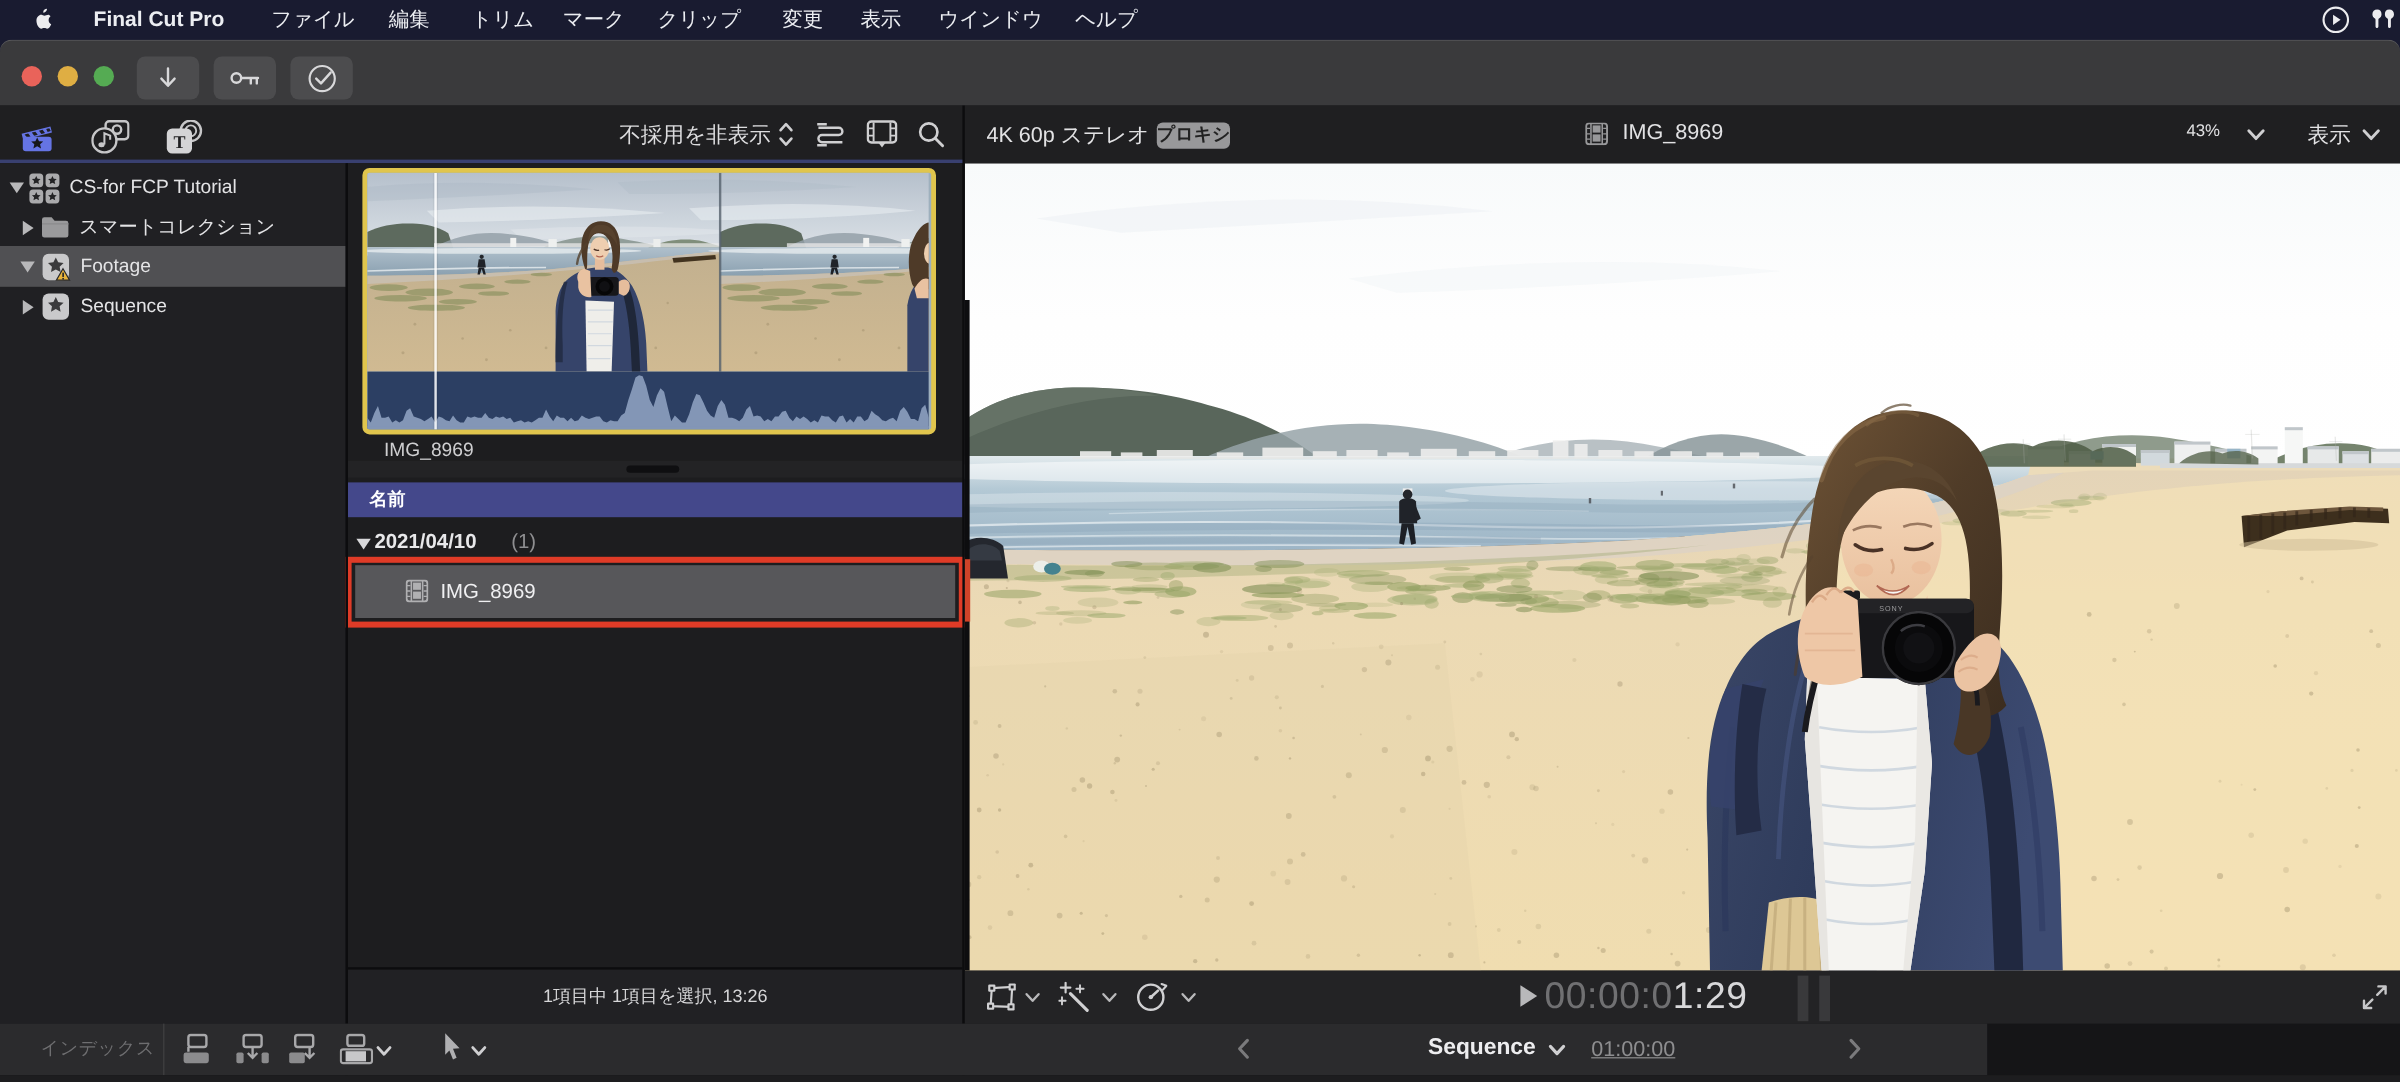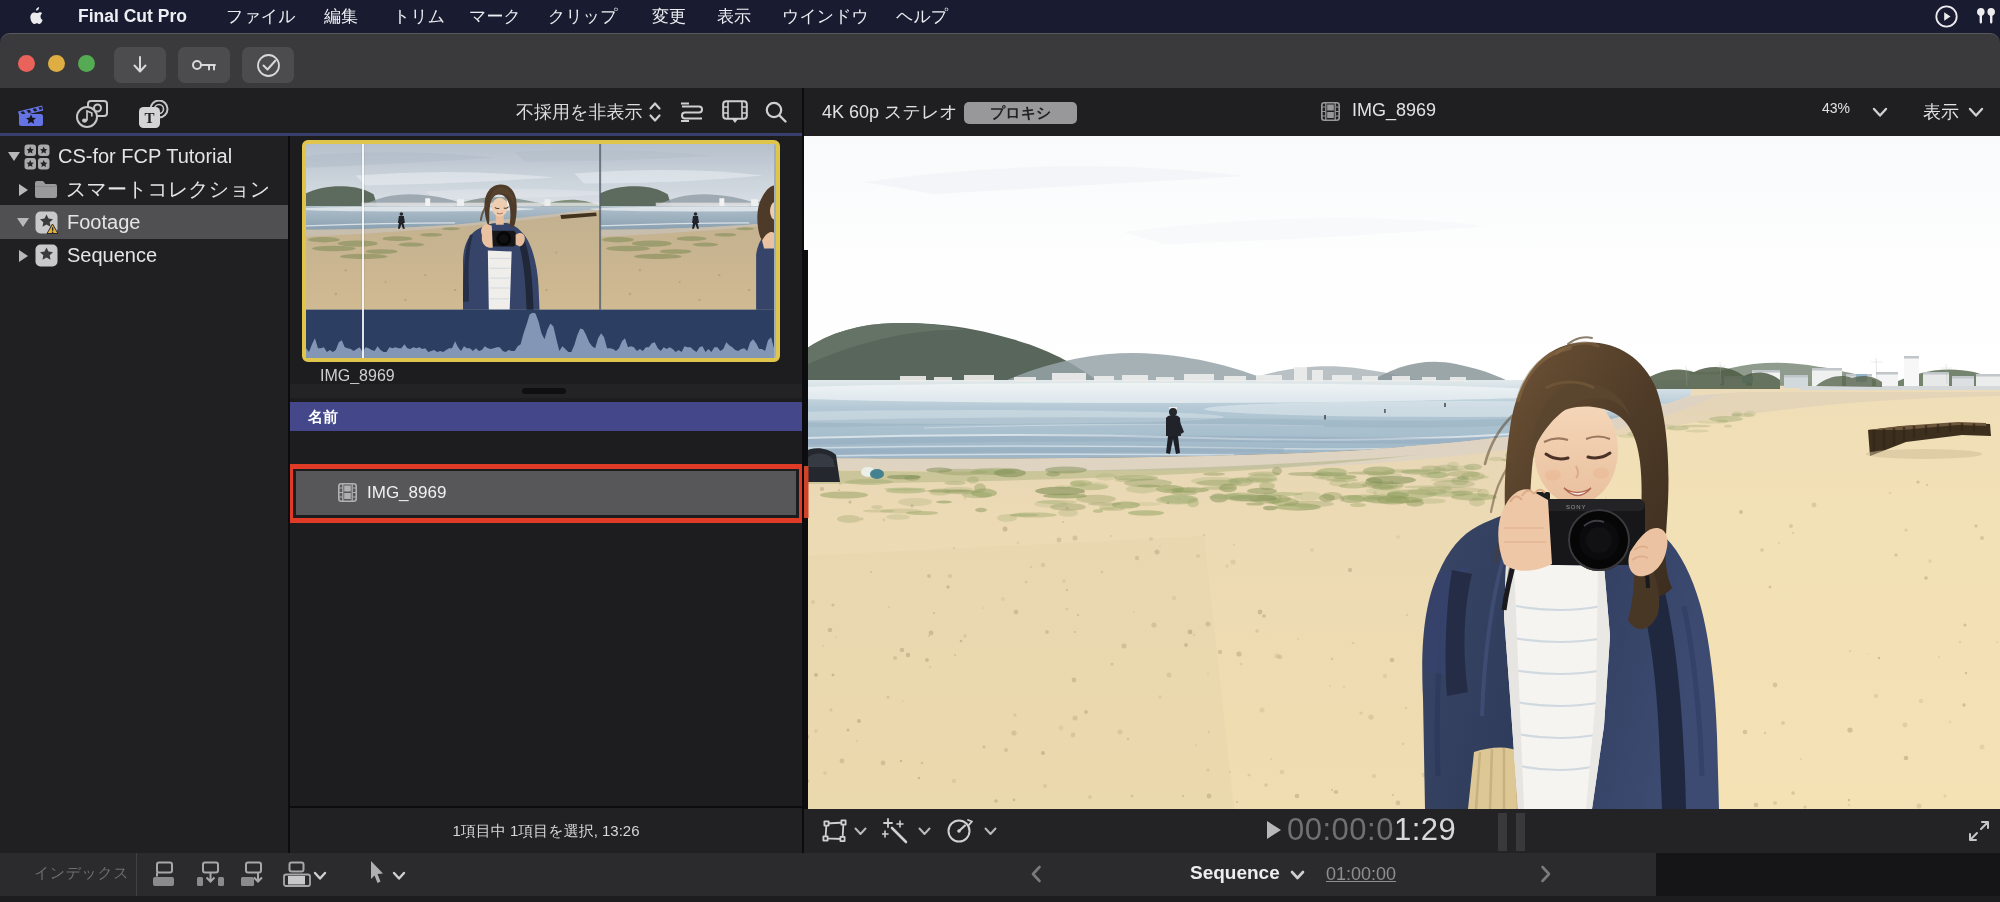--- a/index.html
+++ b/index.html
@@ -13,21 +13,21 @@
   
   #titlebar { left:0; top:33px; width:2000px; height:55px; background:#3a3a3c; border-radius:10px 10px 0 0; border-top:1px solid #58585a; }
   .tl { position:absolute; top:55px; width:17px; height:17px; border-radius:50%; }
   .tbtn { position:absolute; top:47px; height:36px; background:#4c4c4e; border-radius:7px; }
   
   #toolbar { left:0; top:88px; width:2000px; height:48px; background:#1f1f21; }
   #toolbar .sep { position:absolute; left:802px; top:0; width:2px; height:48px; background:#0c0c0e; }
   #focusline { left:0; top:133px; width:802px; height:3px; background:#394070; }
   
   #sidebar { left:0; top:136px; width:288px; height:717px; background:#202023; color:#e4e4e6; }
-  #sidebar .row { position:absolute; left:0; width:288px; height:33px; line-height:33px; font-size:20px; white-space:nowrap; }
+  #sidebar .row { position:absolute; left:0; width:288px; height:33px; line-height:33px; font-size:16px; white-space:nowrap; }
   .disc { display:inline-block; width:0; height:0; position:absolute; }
   .disc.open { border-left:6.5px solid transparent; border-right:6.5px solid transparent; border-top:9px solid #b8b8ba; }
   .disc.closed { border-top:6.5px solid transparent; border-bottom:6.5px solid transparent; border-left:9px solid #b8b8ba; }
   
   #browser { left:290px; top:136px; width:512px; height:717px; background:#1d1d1f; }
   #vdiv1 { left:288px; top:136px; width:2px; height:766px; background:#0c0c0e; }
   #vdiv2 { left:802px; top:136px; width:2px; height:766px; background:#0c0c0e; }
   #thumbwrap { position:absolute; left:12px; top:4px; width:478px; height:222px; border:4px solid #e0c54d; border-radius:6px; background:#9eb0bd; overflow:hidden; }
   #thumblabel { position:absolute; left:30px; top:231px; font-size:16px; color:#cfcfd1; }
   #dragrow { position:absolute; left:0; top:248px; width:512px; height:14px; background:#232325; }
@@ -132,21 +132,21 @@
     <path d="M10 19 h6 l-3 4 Z" fill="#cfcfd1"></path>
   </svg>
 
   <svg class="abs" style="left:764px;top:12px" width="24" height="24" viewBox="0 0 24 24">
       <circle cx="10" cy="10" r="7.2" fill="none" stroke="#cfcfd1" stroke-width="2.2"></circle>
       <path d="M15.5 15.5 L21.5 21.5" stroke="#cfcfd1" stroke-width="2.4" stroke-linecap="round"></path>
     </svg>
   <div class="sep"></div>
 
   <div class="abs" style="left:822px;top:12px;font-size:18px;color:#e2e2e4;">4K 60p ステレオ</div>
-  <div class="abs" style="left:964px;top:14px;height:22px;padding:0 26px;background:#98989a;border-radius:5px;color:#222;font-size:15px;font-weight:bold;line-height:22px;">プロキシ</div>
+  <div class="abs" style="left:964px;top:14px;height:22px;padding:0 0;background:#98989a;border-radius:5px;color:#222;font-size:15px;font-weight:bold;line-height:22px;">プロキシ</div>
   <svg class="abs" style="left:1321px;top:14px" width="19" height="19" viewBox="0 0 19 19">
     <rect x="0.8" y="0.8" width="17.4" height="17.4" rx="2.5" fill="none" stroke="#98989a" stroke-width="1.6"></rect>
     <path d="M4.8 1 v17 M14.2 1 v17" stroke="#98989a" stroke-width="1.3"></path>
     <rect x="6.2" y="2.5" width="6.6" height="6" fill="#98989a"></rect>
       <rect x="6.2" y="10" width="6.6" height="6" fill="#98989a"></rect>
     <path d="M1 5 h3 M1 9.5 h3 M1 14 h3 M15 5 h3 M15 9.5 h3 M15 14 h3" stroke="#98989a" stroke-width="1.1"></path>
   </svg>
   <div class="abs" style="left:1352px;top:12px;font-size:18px;color:#e2e2e4;">IMG_8969</div>
   <div class="abs" style="left:1822px;top:12px;font-size:14px;color:#e2e2e4;">43%</div>
   <svg class="abs" style="left:1872px;top:19px" width="16" height="11" viewBox="0 0 16 11">
@@ -352,20 +352,25 @@
 <polygon points="0,216 0,207 3,211 6,203 9,197 12,207 15,207 18,206 21,211 24,209 27,211 30,209 33,201 36,199 39,206 42,207 45,208 48,210 51,208 54,206 57,211 60,206 63,207 66,209 69,210 72,205 75,209 78,211 81,211 84,206 87,207 90,206 93,207 96,207 99,203 102,207 105,208 108,206 111,207 114,206 117,208 120,207 123,211 126,210 129,209 132,211 135,210 138,211 141,209 144,207 147,207 150,200 153,206 156,210 159,205 162,207 165,207 168,210 171,207 174,210 177,209 180,205 183,207 186,208 189,207 192,206 195,206 198,210 201,211 204,209 207,210 210,210 213,205 216,203 219,192 222,183 225,173 228,171 231,172 234,180 237,192 240,198 243,188 246,182 249,185 252,198 255,210 258,205 261,208 264,211 267,211 270,204 273,194 276,187 279,188 282,194 285,201 288,205 291,207 294,197 297,192 300,196 303,207 306,207 309,208 312,210 315,207 318,200 321,197 324,206 327,205 330,206 333,210 336,208 339,210 342,206 345,206 348,202 351,201 354,207 357,210 360,206 363,208 366,206 369,208 372,211 375,209 378,211 381,205 384,206 387,206 390,209 393,211 396,206 399,205 402,211 405,208 408,211 411,206 414,206 417,210 420,208 423,201 426,204 429,206 432,209 435,210 438,208 441,207 444,210 447,201 450,198 453,202 456,208 459,208 462,210 465,199 468,196 471,207 471,216" fill="#8396b6"></polygon>
 <rect x="0" y="214" width="471" height="3" fill="#8396b6"></rect>
       </svg>
     <div style="position:absolute;left:56px;top:0;width:2px;height:214px;background:rgba(255,255,255,0.85);box-shadow:0 0 1px rgba(0,0,0,0.5);"></div>
   </div>
   <div id="thumblabel">IMG_8969</div>
   <div id="dragrow">
       <div class="pill"></div>
     </div>
   <div id="namebar"><span style="margin-left:18px;">名前</span></div>
+  <div id="daterow">
+    <span class="disc open" style="left:7px;top:11px;border-top-color:#d8d8da;"></span>
+    <span style="position:absolute;left:22px;font-weight:bold;">2021/04/10</span>
+    <span style="position:absolute;left:136px;color:#8e8e90;">(1)</span>
+  </div>
   <div id="redrect">
     <div id="selrow">
       <svg class="abs" style="left:42px;top:12px" width="19" height="19" viewBox="0 0 19 19">
         <rect x="0.8" y="0.8" width="17.4" height="17.4" rx="2.5" fill="none" stroke="#b0b0b2" stroke-width="1.6"></rect>
         <path d="M4.8 1 v17 M14.2 1 v17" stroke="#b0b0b2" stroke-width="1.3"></path>
         <rect x="6.2" y="2.5" width="6.6" height="6" fill="#b0b0b2"></rect>
           <rect x="6.2" y="10" width="6.6" height="6" fill="#b0b0b2"></rect>
         <path d="M1 5 h3 M1 9.5 h3 M1 14 h3 M15 5 h3 M15 9.5 h3 M15 14 h3" stroke="#b0b0b2" stroke-width="1.1"></path>
       </svg>
       <span style="position:absolute;left:71px;">IMG_8969</span>

